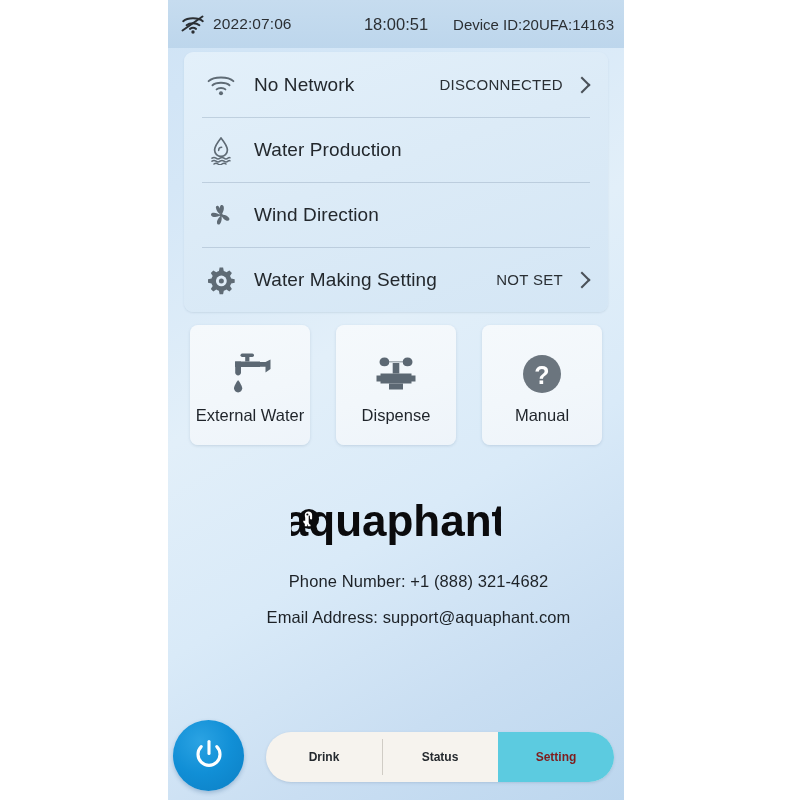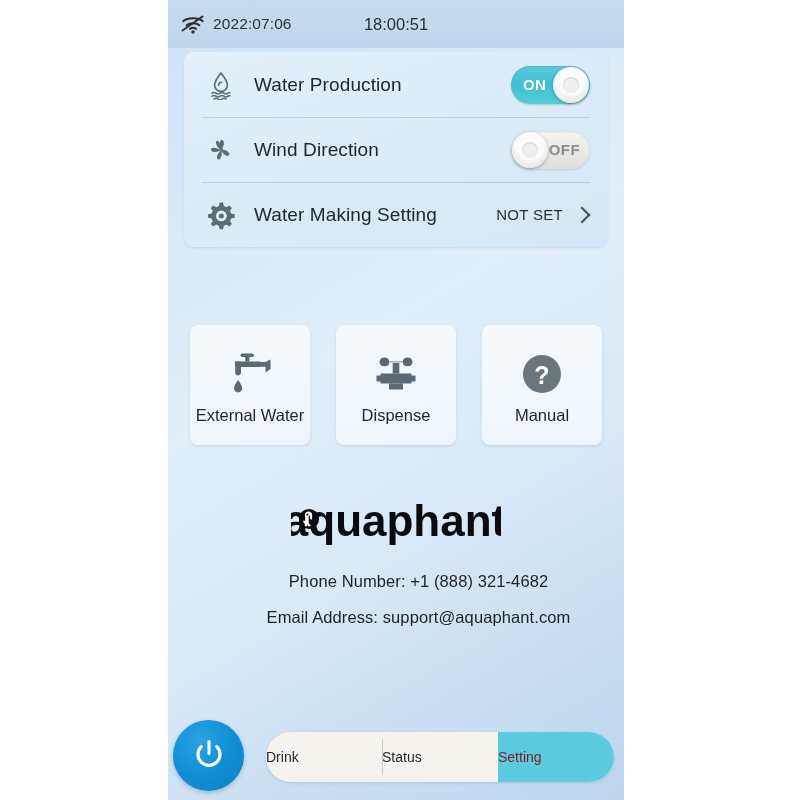--- a/index.html
+++ b/index.html
@@ -240,22 +240,23 @@
     border-radius: 25px;
     background: #f6f3ee;
     overflow: hidden;
     display: flex;
     box-shadow: 0 1px 3px rgba(80,110,140,.22);
   }
   #tabs .tab {
     flex: 1 1 0;
     display: flex;
     align-items: center;
-    font-size: 14px;
-    font-weight: normal;
+    justify-content: center;
+    font-size: 12px;
+    font-weight: bold;
     color: #24292e;
     position: relative;
   }
   #tabs .tab + .tab::before {
     content: "";
     position: absolute;
     left: 0; top: 7px; bottom: 7px;
     width: 1px;
     background: rgba(170,165,155,.5);
   }
@@ -277,66 +278,72 @@
           <path d="M3.2 7.2 C7.6 3.4 18.4 3.4 22.8 7.2"></path>
           <path d="M6.6 11.2 C9.6 8.6 16.4 8.6 19.4 11.2"></path>
           <path d="M10 14.9 C11.6 13.7 14.4 13.7 16 14.9"></path>
         </g>
         <circle cx="13" cy="18" r="1.7" fill="#2b2f33"></circle>
         <path d="M2.5 16.5 L22.5 2.5" stroke="#2b2f33" stroke-width="2" stroke-linecap="round"></path>
       </svg>
     </span>
     <span class="sb-date">2022:07:06</span>
     <span class="sb-time">18:00:51</span>
+    <span class="sb-dev">Device ID:20UFA:14163</span>
   </div>
 
   <div id="settings-card">
 
+    <div class="srow">
+      <span class="ricon">
+        <svg width="30" height="24" viewBox="0 0 30 24">
+          <g fill="none" stroke="#5f6b75" stroke-width="1.9" stroke-linecap="round">
+            <path d="M2.6 8.2 C7.6 3.2 22.4 3.2 27.4 8.2"></path>
+            <path d="M6.5 12.3 C10 8.9 20 8.9 23.5 12.3"></path>
+            <path d="M10.6 16.4 C12.6 14.6 17.4 14.6 19.4 16.4"></path>
+          </g>
+          <circle cx="15" cy="20.2" r="2" fill="#5f6b75"></circle>
+        </svg>
+      </span>
+      <span class="rlabel">No Network</span>
+      <span class="rright">
+        <span class="rstatus">DISCONNECTED</span>
+        <span class="chev"></span>
+      </span>
+    </div>
 
     <div class="srow">
       <span class="ricon">
         <svg width="30" height="30" viewBox="0 0 30 30">
           <path d="M15 3 C15 3 8.6 11 8.6 15.1 C8.6 18.7 11.5 21.4 15 21.4 C18.5 21.4 21.4 18.7 21.4 15.1 C21.4 11 15 3 15 3 Z" fill="none" stroke="#5f6b75" stroke-width="1.7"></path>
           <path d="M12.6 15.4 C12.6 13.6 14 12.2 15.7 12.2" fill="none" stroke="#5f6b75" stroke-width="1.5" stroke-linecap="round"></path>
           <g fill="none" stroke="#5f6b75" stroke-width="1.5" stroke-linecap="round">
             <path d="M6 23.2 q2 -1.6 4 0 q2 1.6 4 0 q2 -1.6 4 0 q2 1.6 4 0 q1.2 -1 2 -0.4"></path>
             <path d="M6 26.2 q2 -1.6 4 0 q2 1.6 4 0 q2 -1.6 4 0 q2 1.6 4 0 q1.2 -1 2 -0.4"></path>
             <path d="M8 29 q2 -1.6 4 0 q2 1.6 4 0 q2 -1.6 4 0"></path>
           </g>
         </svg>
       </span>
       <span class="rlabel">Water Production</span>
-      <span class="rright">
-        <span class="toggle on">
-          <span class="tlabel">ON</span>
-          <span class="knob"></span>
-        </span>
-      </span>
     </div>
 
     <div class="srow">
       <span class="ricon">
         <svg width="30" height="30" viewBox="0 0 30 30">
           <g fill="#5f6b75">
             <path d="M15 14.4 C13.6 12.6 13.2 9 14.1 6.5 C14.7 4.8 16.6 4.6 17.4 6 C18.6 8.1 17.4 12.2 15.6 14.3 Z"></path>
             <path d="M15.8 15 C18 14.3 21.2 15.7 22.9 17.7 C24.1 19.1 23.2 20.8 21.6 20.7 C19.1 20.6 16.2 17.8 15.5 15.4 Z"></path>
             <path d="M15.3 16 C16.3 18.1 15.6 21.6 14.1 23.7 C13.1 25.2 11.2 24.7 11 23 C10.7 20.5 12.8 17.1 15 16 Z"></path>
             <path d="M14 15.5 C12.2 17 8.6 17.4 6.2 16.4 C4.5 15.7 4.5 13.8 6 13.1 C8.2 12 12.2 13.4 14.1 15.2 Z"></path>
             <path d="M14.3 14.3 C12.3 13.4 10.3 10.4 9.9 7.8 C9.6 6 11.3 5.1 12.5 6.2 C14.4 7.9 15 12 14.6 14.4 Z"></path>
           </g>
           <circle cx="15" cy="15.1" r="1.8" fill="#5f6b75"></circle>
         </svg>
       </span>
       <span class="rlabel">Wind Direction</span>
-      <span class="rright">
-        <span class="toggle off">
-          <span class="tlabel">OFF</span>
-          <span class="knob"></span>
-        </span>
-      </span>
     </div>
 
     <div class="srow">
       <span class="ricon">
         <svg width="30" height="30" viewBox="0 0 30 30">
           <path fill="#5f6b75" d="M15 2.6 L17.1 2.6 L17.8 6.1 C18.7 6.4 19.6 6.8 20.4 7.3 L23.4 5.4 L25.9 7.9 L24 10.9 C24.5 11.7 24.9 12.6 25.2 13.5 L28.7 14.2 L28.7 17.7 L25.2 18.4 C24.9 19.3 24.5 20.2 24 21 L25.9 24 L23.4 26.5 L20.4 24.6 C19.6 25.1 18.7 25.5 17.8 25.8 L17.1 29.3 L13.6 29.3 L12.9 25.8 C12 25.5 11.1 25.1 10.3 24.6 L7.3 26.5 L4.8 24 L6.7 21 C6.2 20.2 5.8 19.3 5.5 18.4 L2 17.7 L2 14.2 L5.5 13.5 C5.8 12.6 6.2 11.7 6.7 10.9 L4.8 7.9 L7.3 5.4 L10.3 7.3 C11.1 6.8 12 6.4 12.9 6.1 L13.6 2.6 Z"></path>
           <circle cx="15.35" cy="15.95" r="5.4" fill="#e0ecf7"></circle>
           <circle cx="15.35" cy="15.95" r="2.5" fill="#5f6b75"></circle>
         </svg>
       </span>

